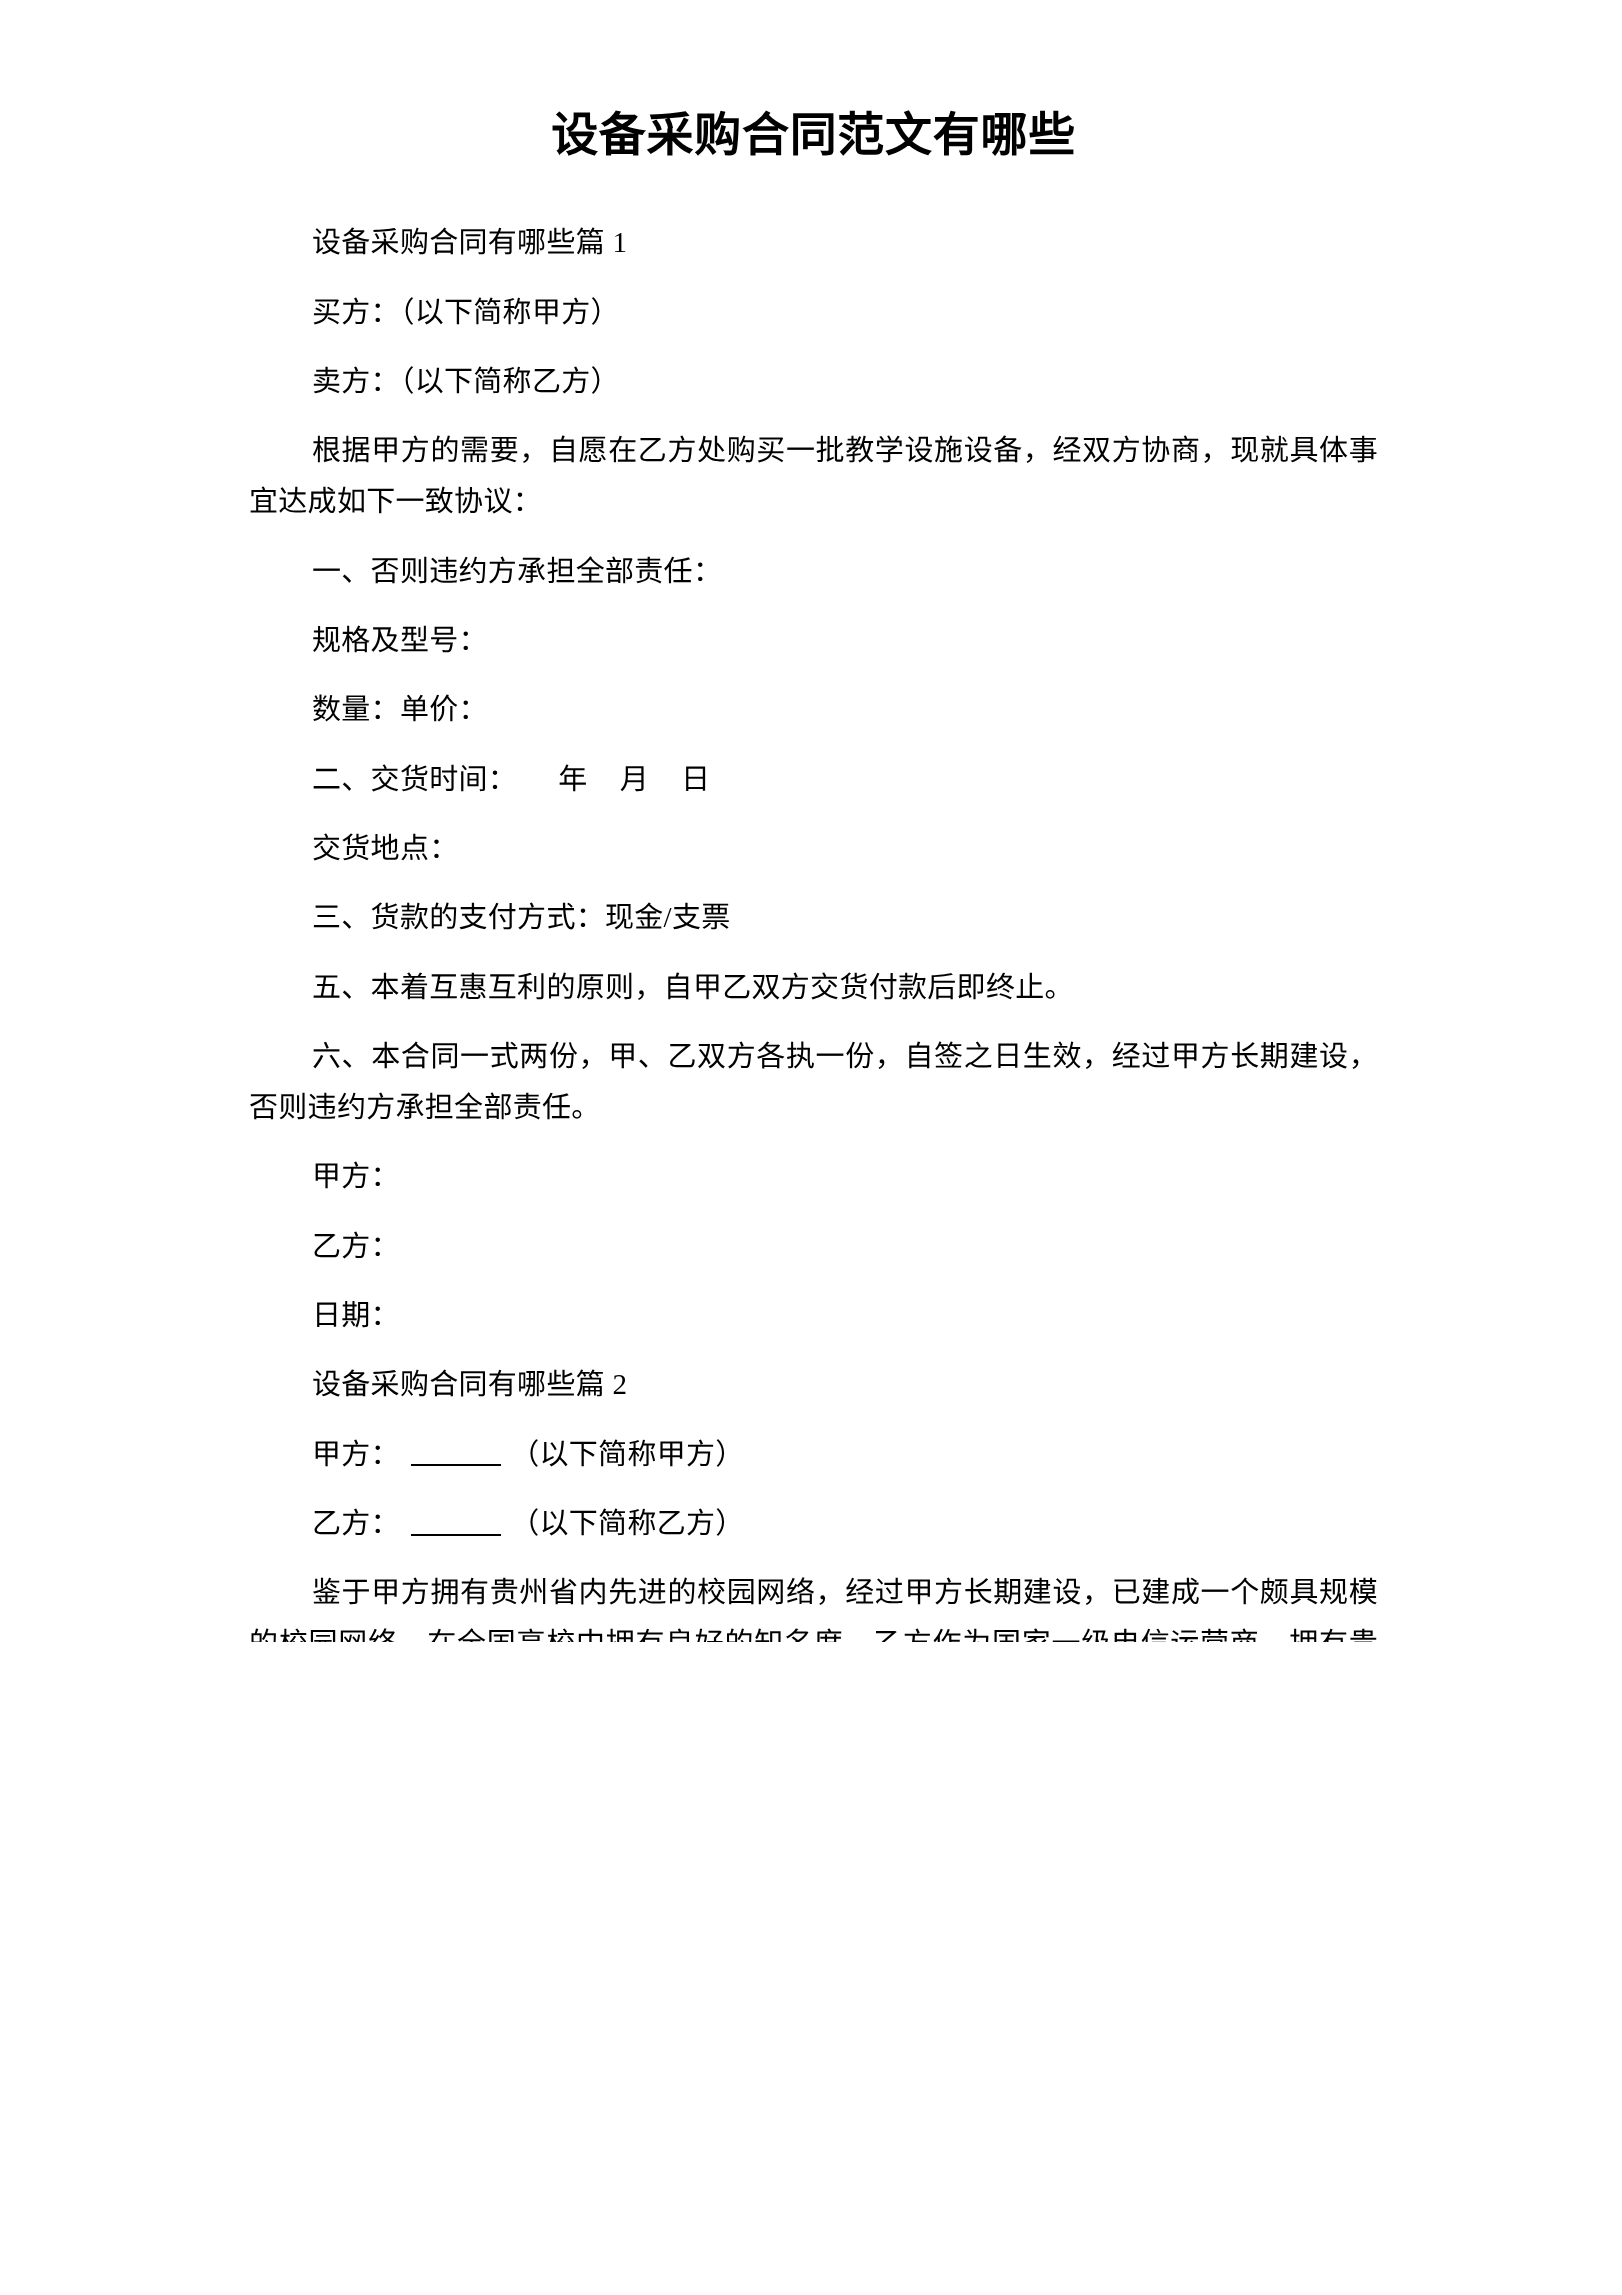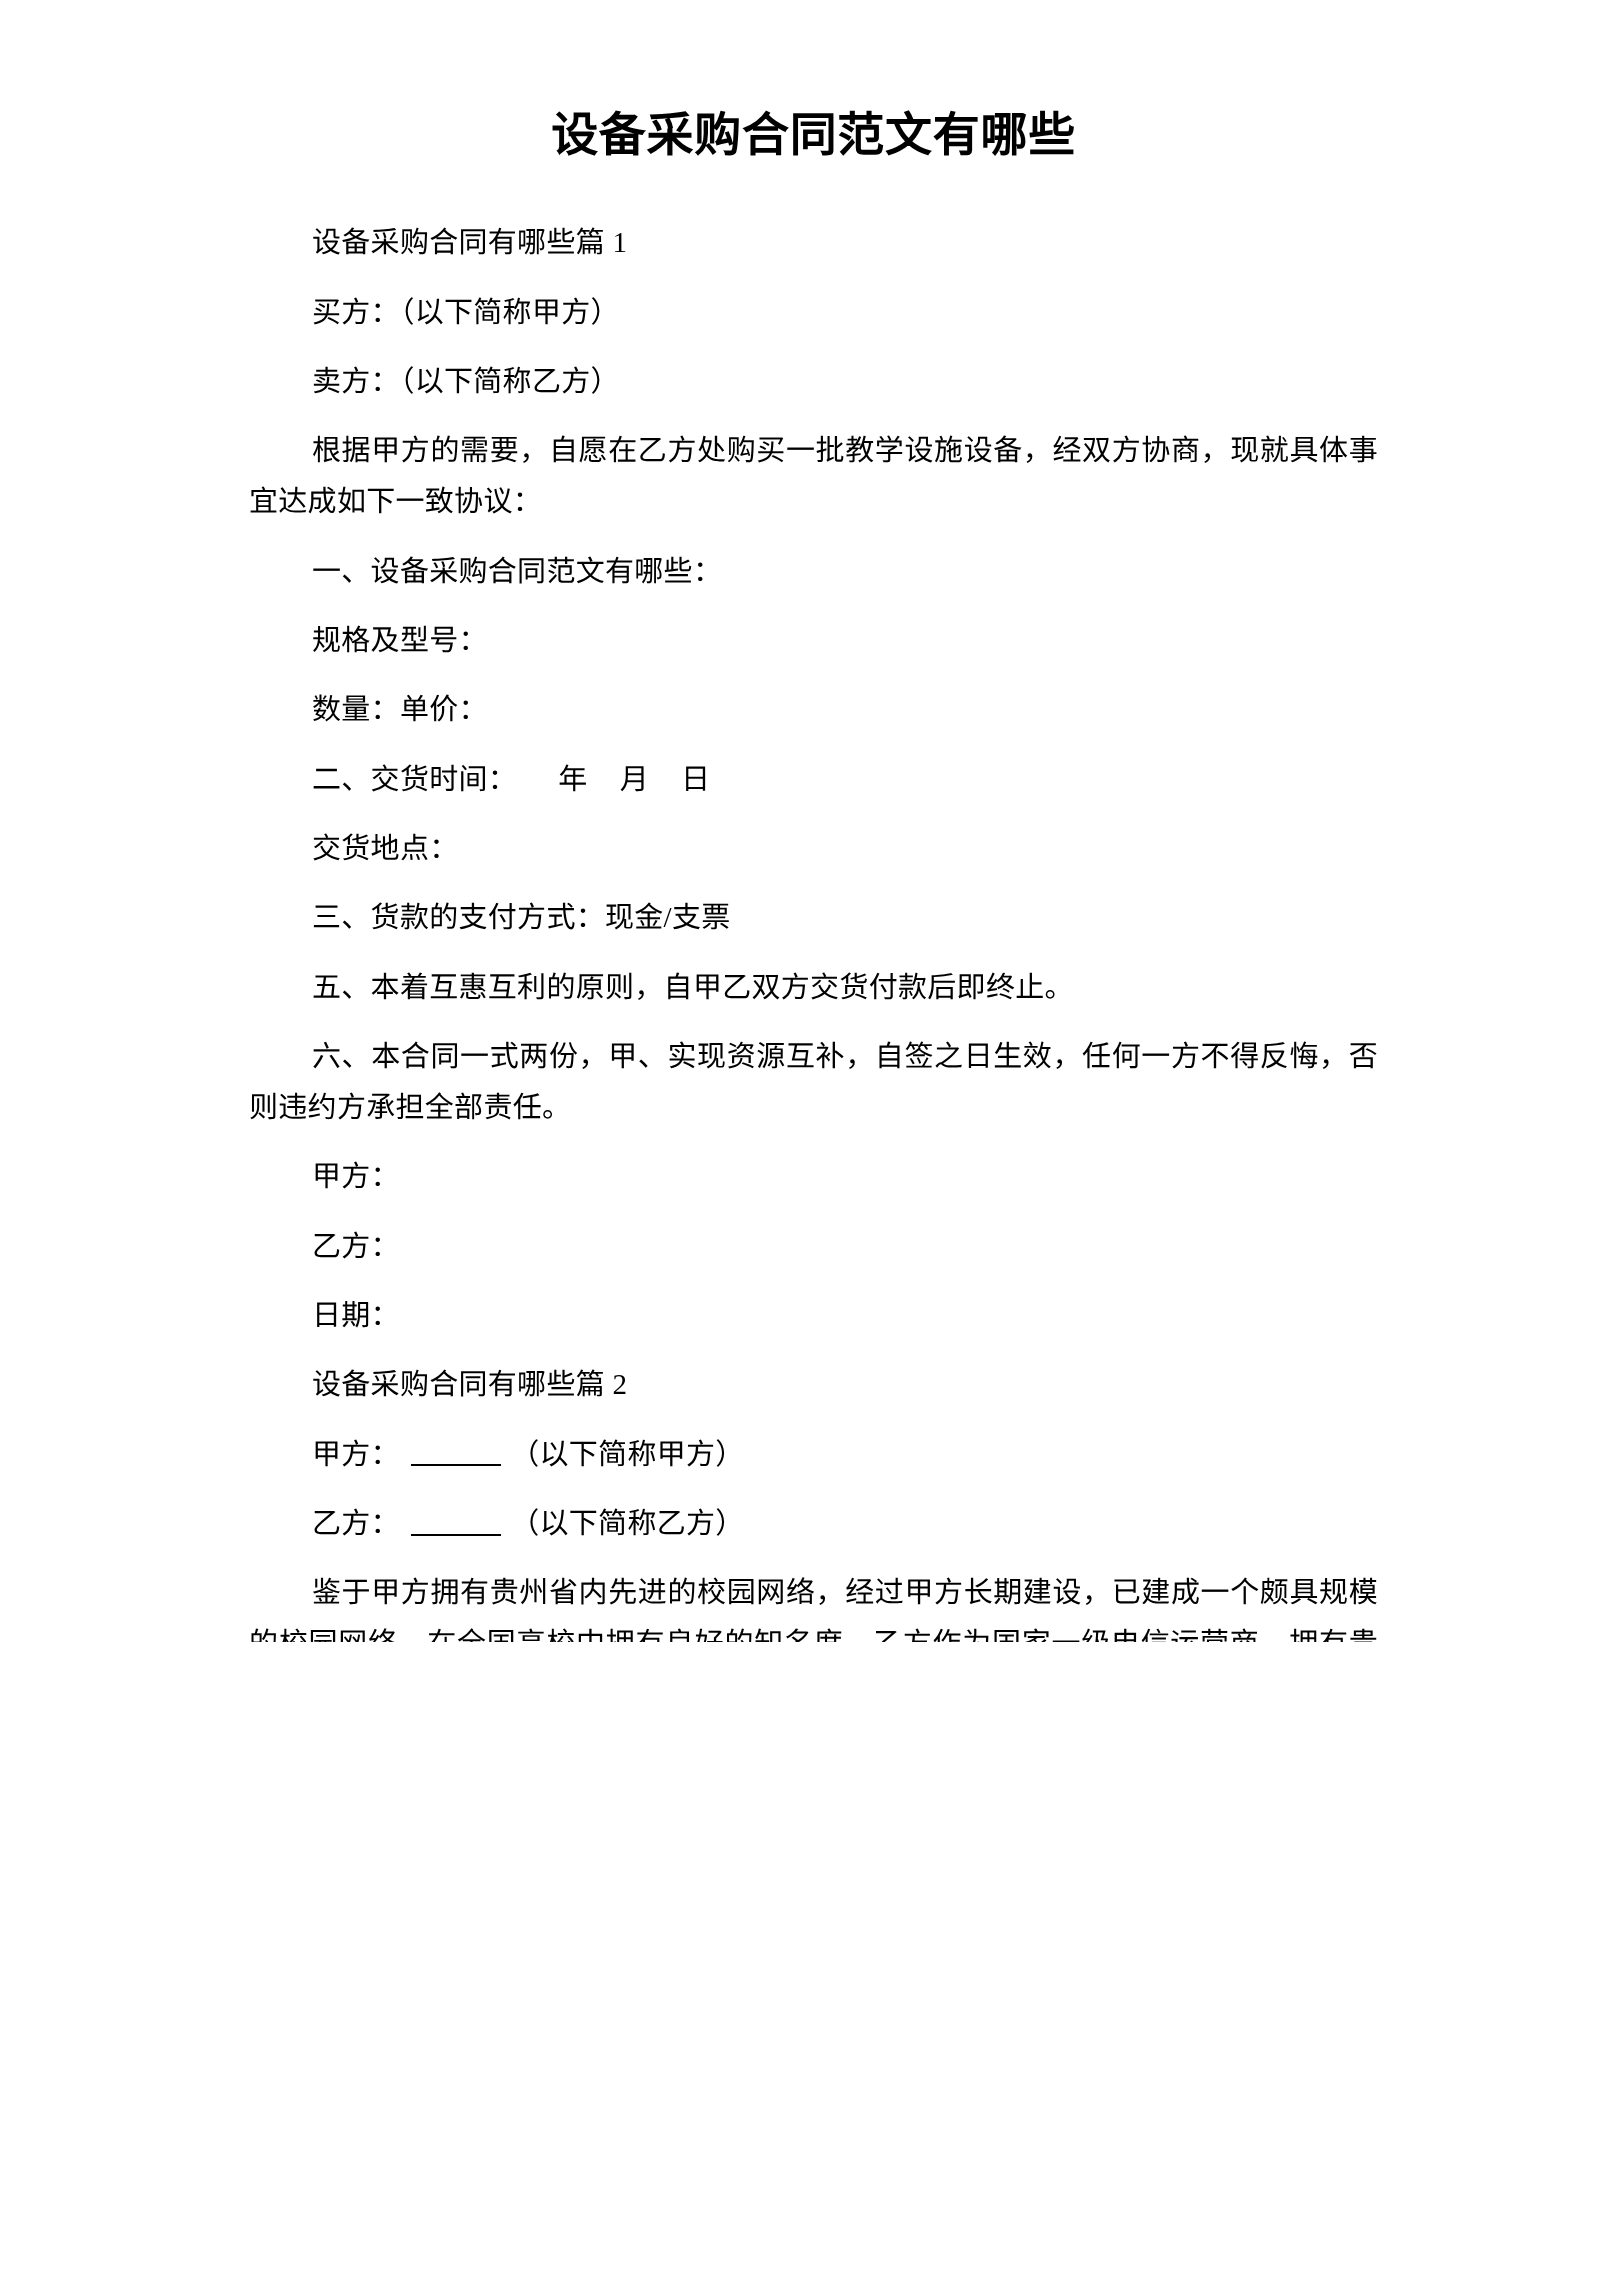--- a/index.html
+++ b/index.html
@@ -79,21 +79,21 @@
     <div class="body-block">
 
       <p class="para">设备采购合同有哪些篇 1</p>
 
       <p class="para">买方：（以下简称甲方）</p>
 
       <p class="para">卖方：（以下简称乙方）</p>
 
       <p class="para">根据甲方的需要，自愿在乙方处购买一批教学设施设备，经双方协商，现就具体事宜达成如下一致协议：</p>
 
-      <p class="para">一、设备采购合同范文有哪些：</p>
+      <p class="para">一、否则违约方承担全部责任：</p>
 
       <p class="para">规格及型号：</p>
 
       <p class="para">数量：单价：</p>
 
       <p class="para">
         <span>二、交货时间：</span>
         <span class="gap-md"></span>
         <span>年</span>
         <span class="gap-sm"></span>
@@ -102,21 +102,21 @@
         <span>日</span>
       </p>
 
       <p class="para">交货地点：</p>
 
       <p class="para">三、货款的支付方式：现金/支票</p>
 
 
       <p class="para">五、本着互惠互利的原则，自甲乙双方交货付款后即终止。</p>
 
-      <p class="para">六、本合同一式两份，甲、实现资源互补，自签之日生效，任何一方不得反悔，否则违约方承担全部责任。</p>
+      <p class="para">六、本合同一式两份，甲、乙双方各执一份，自签之日生效，经过甲方长期建设，否则违约方承担全部责任。</p>
 
       <p class="para">甲方：</p>
 
       <p class="para">乙方：</p>
 
       <p class="para">日期：</p>
 
       <p class="para">设备采购合同有哪些篇 2</p>
 
       <p class="para">

